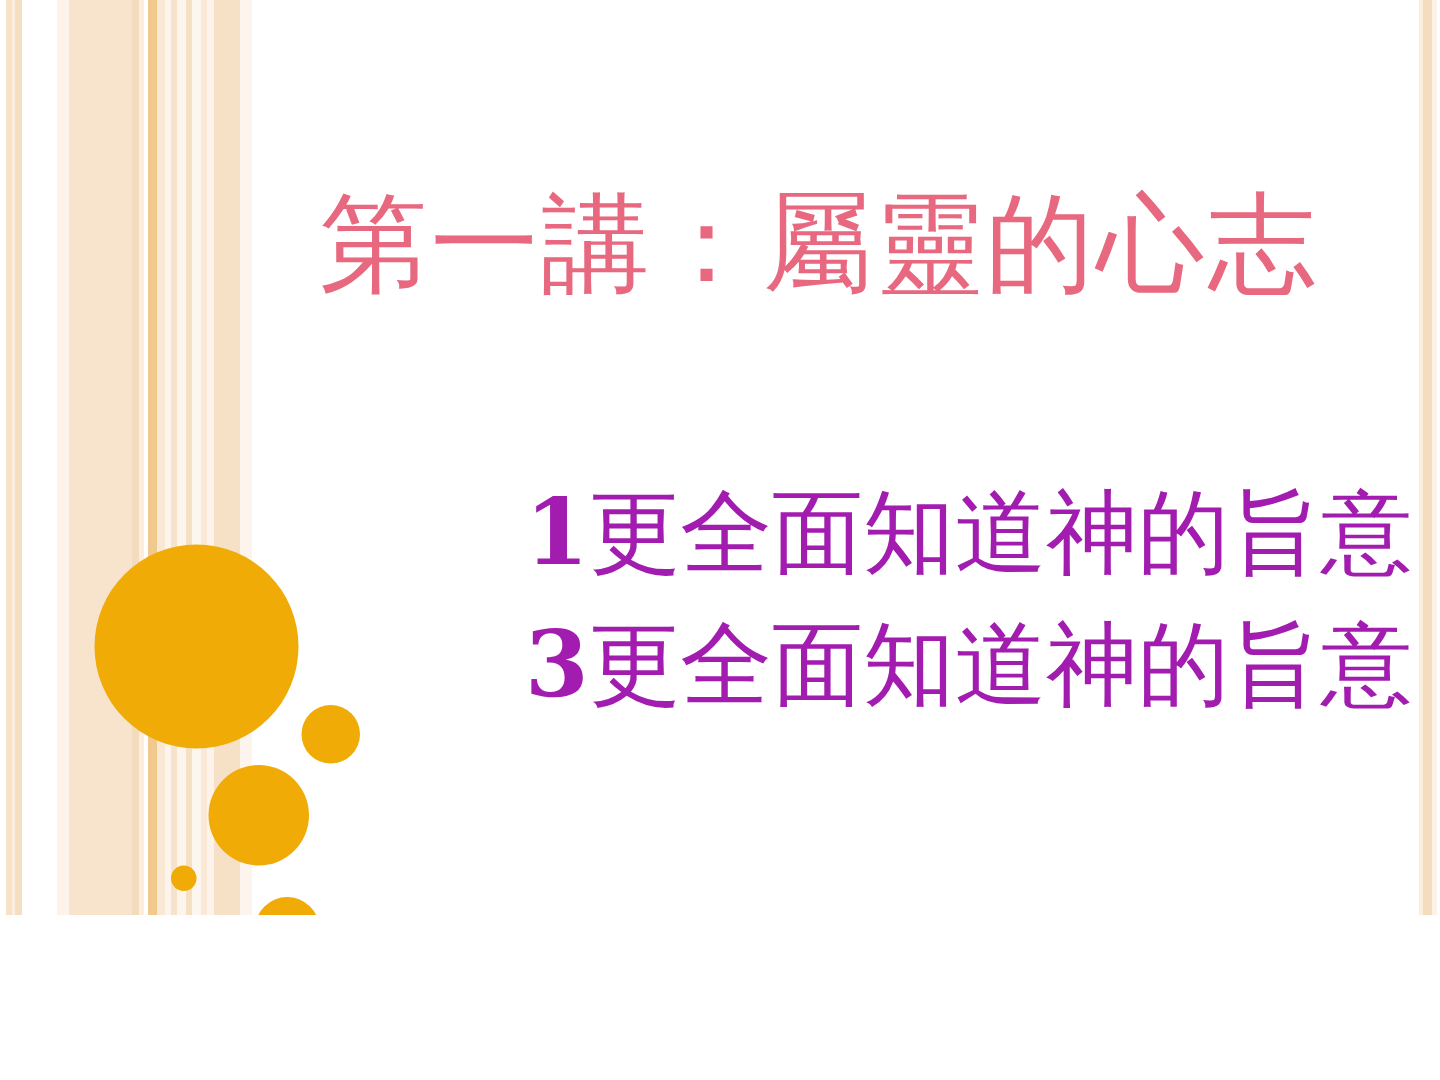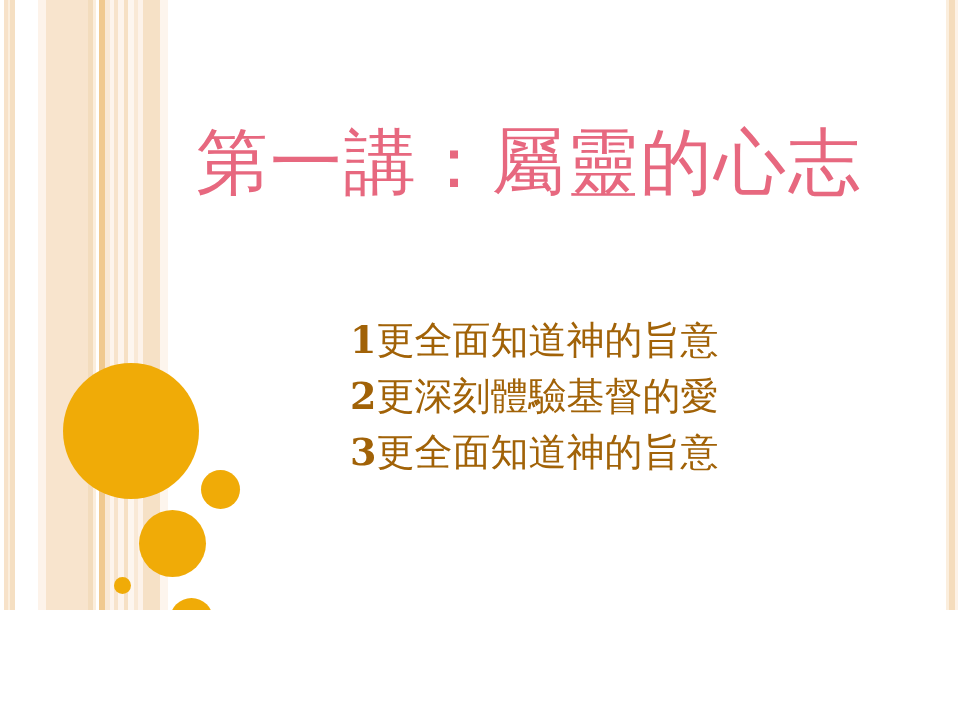--- a/index.html
+++ b/index.html
@@ -7,20 +7,21 @@
     padding: 0;
     background: #ffffff;
   }
   #slide {
     position: relative;
     width: 960px;
     height: 610px;
     background: #ffffff;
     overflow: hidden;
     font-family: "DejaVu Serif", "Liberation Serif", serif;
+    text-align: center;
   }
 
   
   .stripes-left {
     position: absolute;
     left: 0;
     top: 0;
     width: 180px;
     height: 720px;
     background:
@@ -92,22 +93,22 @@
   }
 
   
   .body-list {
     position: absolute;
     left: 350px;
     top: 312px;
     width: 560px;
   }
   .body-line {
-    color: #a16207;
-    font-size: 38px;
+    color: #a21caf;
+    font-size: 61px;
     line-height: 1.45;
     letter-spacing: 0px;
     white-space: nowrap;
   }
   .body-line .num {
     font-weight: bold;
     font-family: "DejaVu Serif", "Liberation Serif", serif;
   }
 </style>
 </head>
@@ -124,20 +125,17 @@
   <div class="circle circle-xs"></div>
   <div class="circle circle-sm-b"></div>
 
   <div class="slide-title">第一講：屬靈的心志</div>
 
   <div class="body-list">
     <div class="body-line">
       <span class="num">1</span><span>更全面知道神的旨意</span>
     </div>
     <div class="body-line">
-      <span class="num">2</span><span>更深刻體驗基督的愛</span>
-    </div>
-    <div class="body-line">
       <span class="num">3</span><span>更全面知道神的旨意</span>
     </div>
   </div>
 
 </div>
 
 </body></html>

